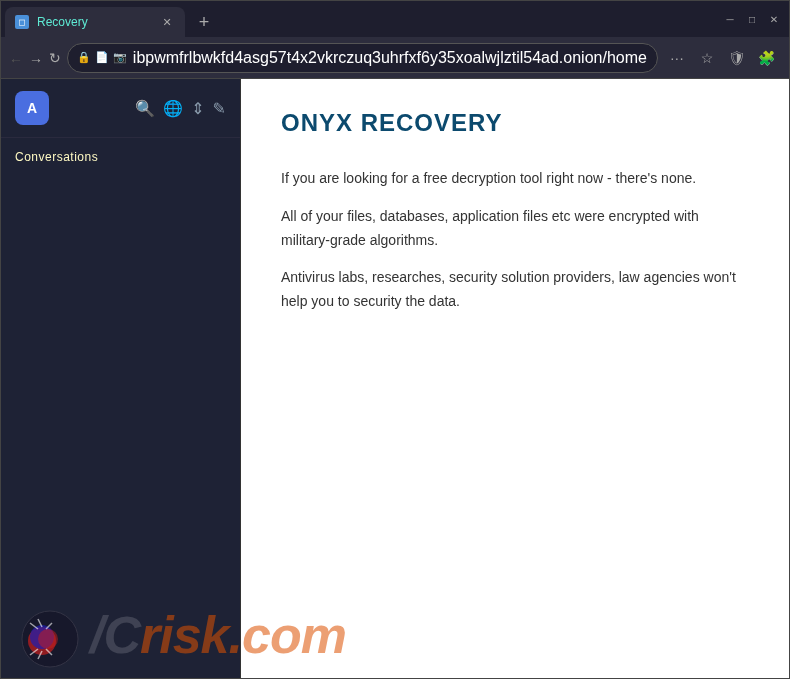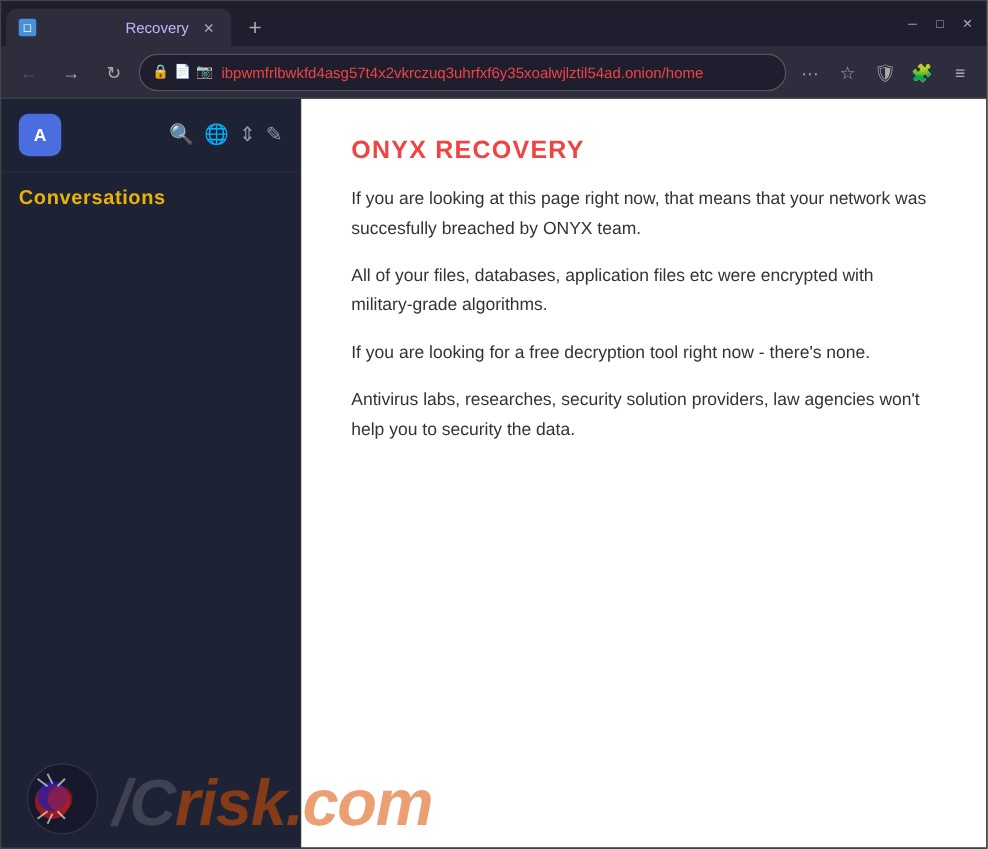--- a/index.html
+++ b/index.html
@@ -60,26 +60,25 @@
       flex-shrink: 0;
       display: flex;
       align-items: center;
       justify-content: center;
       font-size: 9px;
       color: white;
     }
 
     .tab-title {
       font-size: 12px;
-      color: #c4b5fd;
+      color: #5eead4;
       flex: 1;
       white-space: nowrap;
       overflow: hidden;
       text-overflow: ellipsis;
-      text-align: right;
     }
 
     .tab-close {
       width: 16px;
       height: 16px;
       display: flex;
       align-items: center;
       justify-content: center;
       border-radius: 50%;
       font-size: 11px;
@@ -160,22 +159,22 @@
       gap: 4px;
       align-items: center;
     }
 
     .address-icon {
       font-size: 11px;
       color: #888;
     }
 
     .address-text {
-      font-size: 12px;
-      color: #ef4444;
+      font-size: 16px;
+      color: #ffffff;
       flex: 1;
     }
 
     .nav-right {
       display: flex;
       align-items: center;
       gap: 4px;
     }
 
     .nav-right-btn {
@@ -236,24 +235,24 @@
       margin-left: auto;
     }
 
     .sidebar-icon {
       font-size: 16px;
       color: #8899aa;
       cursor: pointer;
     }
 
     .sidebar-section-label {
-      font-size: 16px;
-      color: #eab308;
+      font-size: 12px;
+      color: #fef9c3;
       padding: 12px 14px 6px;
-      font-weight: 700;
+      font-weight: 400;
       letter-spacing: 0.5px;
     }
 
     .conversation-item {
       display: flex;
       align-items: center;
       padding: 8px 14px;
       gap: 10px;
       cursor: pointer;
     }
@@ -273,24 +272,24 @@
 
     
     .web-content {
       flex: 1;
       background: white;
       overflow-y: auto;
       padding: 30px 40px;
     }
 
     .page-title {
-      font-size: 20px;
+      font-size: 24px;
       font-weight: bold;
-      color: #ef4444;
-      margin-bottom: 15px;
+      color: #0c4a6e;
+      margin-bottom: 30px;
       letter-spacing: 1px;
     }
 
     .page-body {
       font-size: 14px;
       color: #333;
       line-height: 1.7;
     }
 
     .page-body p {
@@ -306,21 +305,21 @@
       height: 120px;
       display: flex;
       align-items: flex-end;
       padding: 10px 20px;
       pointer-events: none;
       z-index: 100;
     }
 
     .watermark-content {
       display: flex;
-      align-items: flex-end;
+      align-items: flex-start;
       gap: 10px;
     }
 
     .watermark-logo {
       width: 60px;
       height: 60px;
       flex-shrink: 0;
     }
 
     .watermark-text {
@@ -393,23 +392,22 @@
         </div>
       </div>
 
       <div class="sidebar-section-label">Conversations</div>
 
     </div>
 
     <div class="web-content">
       <div class="page-title">ONYX RECOVERY</div>
       <div class="page-body">
-        <p>If you are looking at this page right now, that means that your network was succesfully breached by ONYX team.</p>
+        <p>If you are looking for a free decryption tool right now - there's none.</p>
         <p>All of your files, databases, application files etc were encrypted with military-grade algorithms.</p>
-        <p>If you are looking for a free decryption tool right now - there's none.</p>
         <p>Antivirus labs, researches, security solution providers, law agencies won't help you to security the data.</p>
       </div>
     </div>
 
   </div>
 
   <div class="watermark">
     <div class="watermark-content">
 
       <svg class="watermark-logo" viewBox="0 0 60 60" xmlns="http://www.w3.org/2000/svg">

